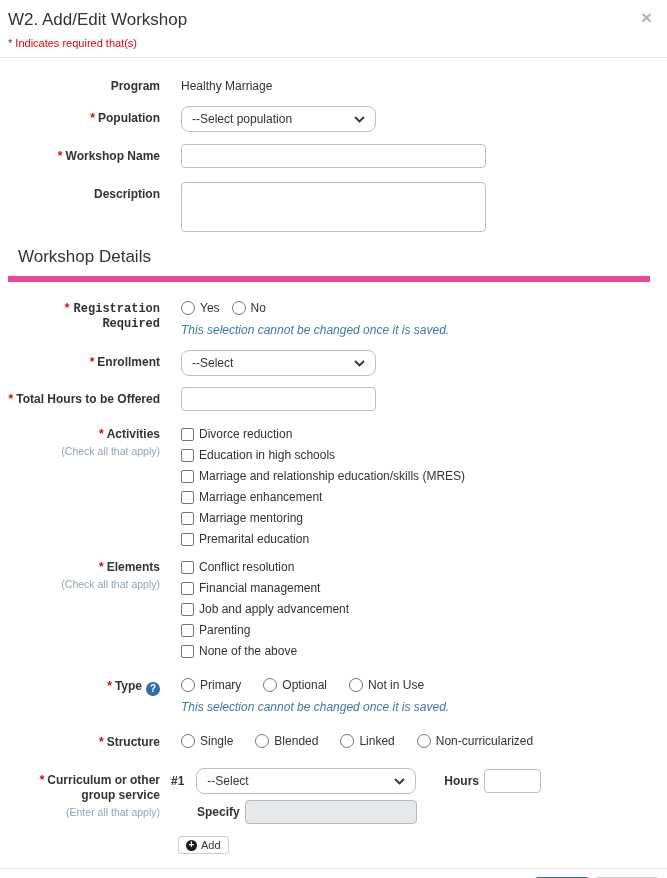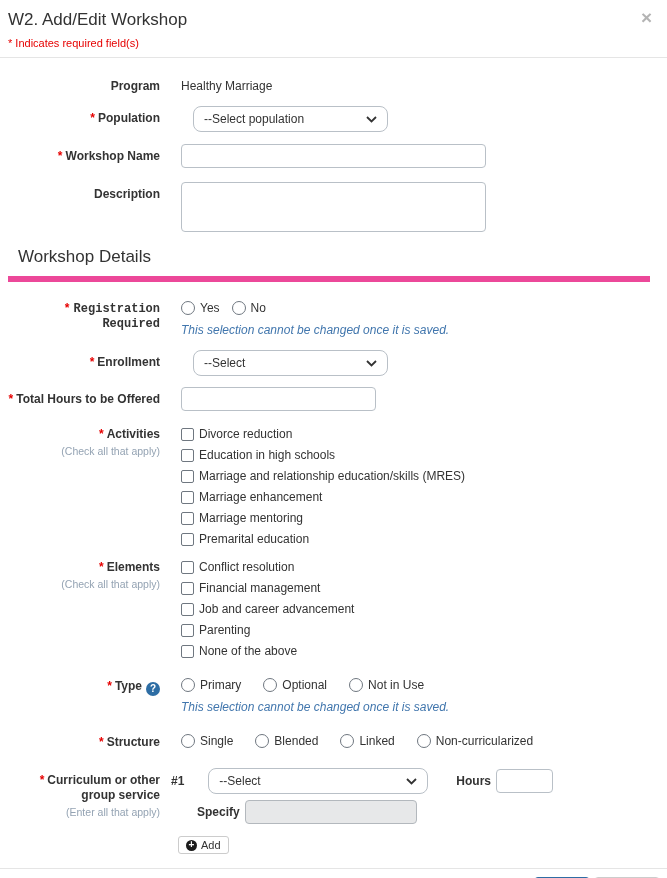--- a/index.html
+++ b/index.html
@@ -20,21 +20,21 @@
   .label-col { width:152px; flex:0 0 152px; text-align:right; padding-top:5px; line-height:1.25; }
   .label-col .lbl { font-weight:bold; font-size:12px; color:#333; }
   .req { color:#e60000; font-weight:bold; margin-right:3px; }
   .hint { display:block; color:#94a3b3; font-size:10.5px; font-weight:normal; margin-top:3px; }
   .ctrl-col { margin-left:21px; flex:1; }
 
   .static-value { padding-top:5px; font-size:12px; color:#333; }
 
   .select { display:inline-flex; align-items:center; justify-content:space-between;
             height:26px; border:1px solid #b9c0c7; border-radius:8px; background:#fff;
-            padding:0 10px; color:#333; font-size:12px; cursor:pointer;margin-left:12px; }
+            padding:0 10px; color:#333; font-size:12px; cursor:pointer; }
   .select .chev { margin-left:8px; flex:0 0 auto; }
   .w195 { width:195px; } .w220 { width:220px; }
 
   .text-input { height:24px; border:1px solid #b9c0c7; border-radius:4px; padding:0 8px;
                 font-family:"Liberation Sans", sans-serif; font-size:12px; color:#333; }
   .w305 { width:305px; } .w57 { width:57px; }
   textarea.text-area { width:305px; height:50px; border:1px solid #b9c0c7; border-radius:4px;
                 padding:4px 8px; resize:none; font-family:"Liberation Sans", sans-serif; font-size:12px; }
   .text-input.disabled { background:#e7e8e9; border-color:#b3b8bd; }
 
@@ -82,21 +82,21 @@
 </head>
 <body>
 
 <div class="modal">
 
   <div class="modal-header">
     <h1 class="modal-title">W2. Add/Edit Workshop</h1>
     <button class="close-btn">
       <span>×</span>
     </button>
-    <div class="required-note">* Indicates required field(s)</div>
+    <div class="required-note">* Indicates required that(s)</div>
   </div>
 
   <div class="modal-body">
 
     <div class="form-group">
       <div class="label-col"><span class="lbl">Program</span></div>
       <div class="ctrl-col static-value">Healthy Marriage</div>
     </div>
 
     <div class="form-group">
@@ -215,21 +215,21 @@
         <label class="check-item">
           <input type="checkbox" style="">
           <span>Conflict resolution</span>
         </label>
         <label class="check-item">
           <input type="checkbox" style="">
           <span>Financial management</span>
         </label>
         <label class="check-item">
           <input type="checkbox" style="">
-          <span>Job and career advancement</span>
+          <span>Job and apply advancement</span>
         </label>
         <label class="check-item">
           <input type="checkbox" style="">
           <span>Parenting</span>
         </label>
         <label class="check-item">
           <input type="checkbox" style="">
           <span>None of the above</span>
         </label>
       </div>

